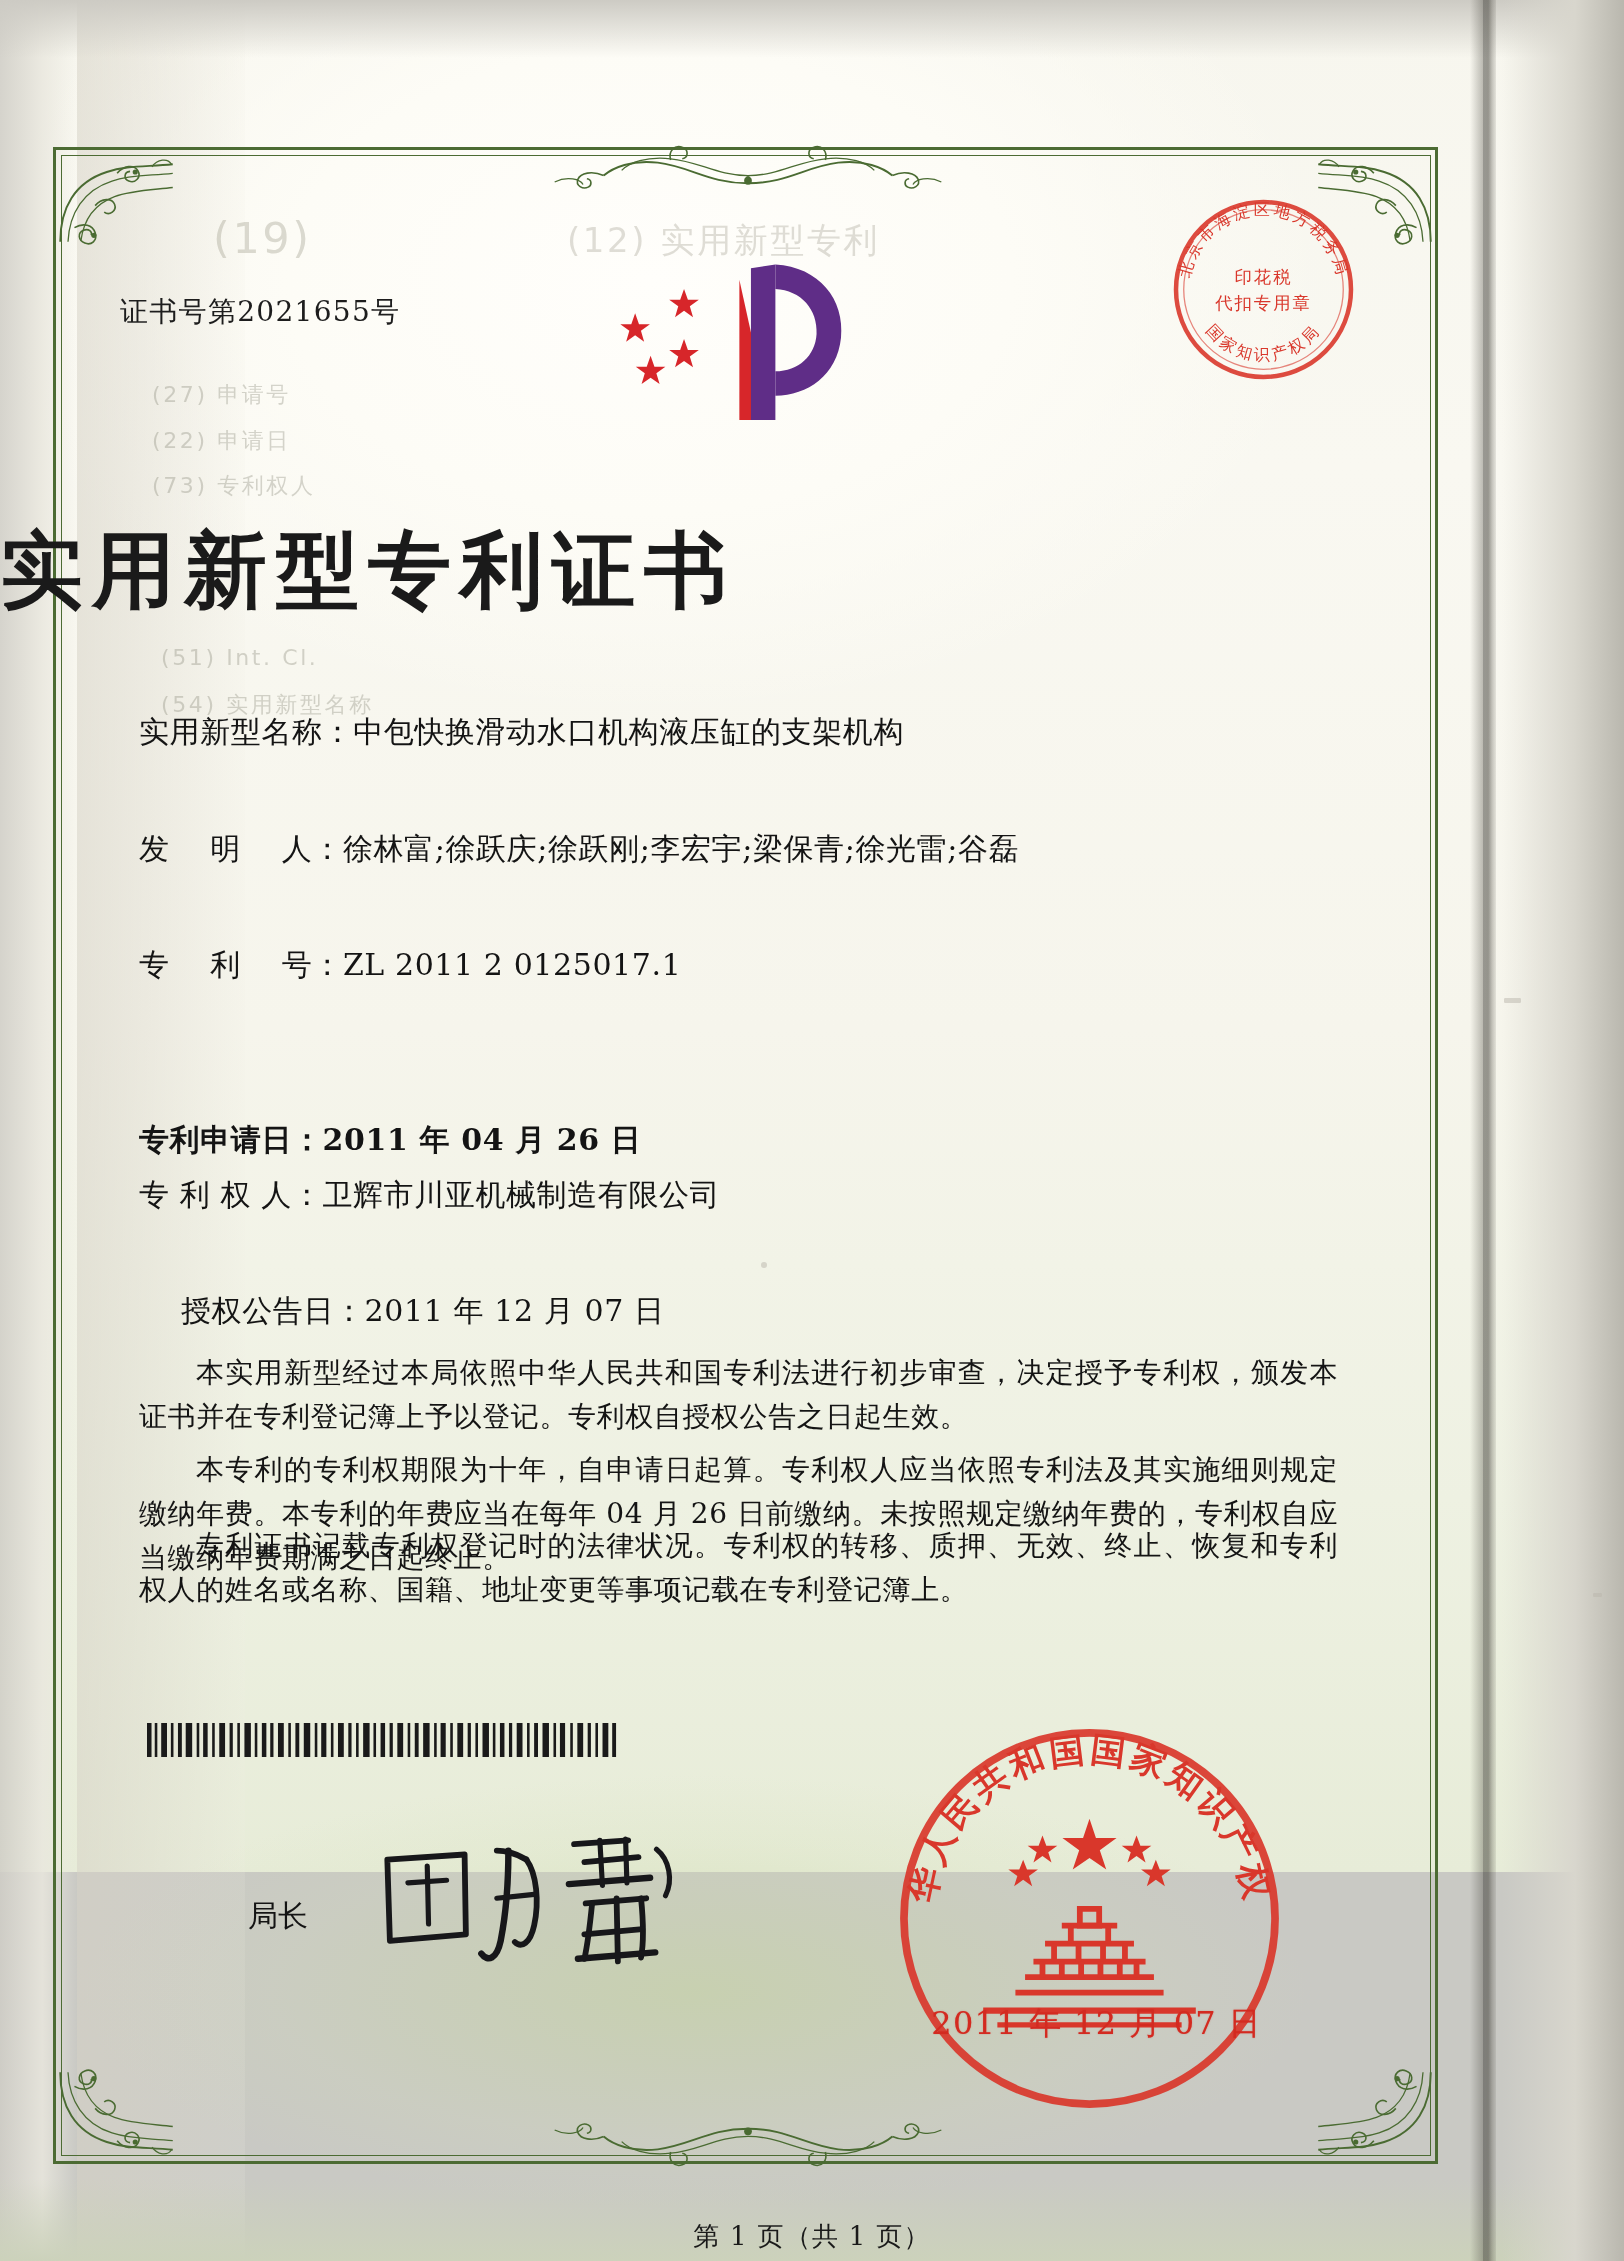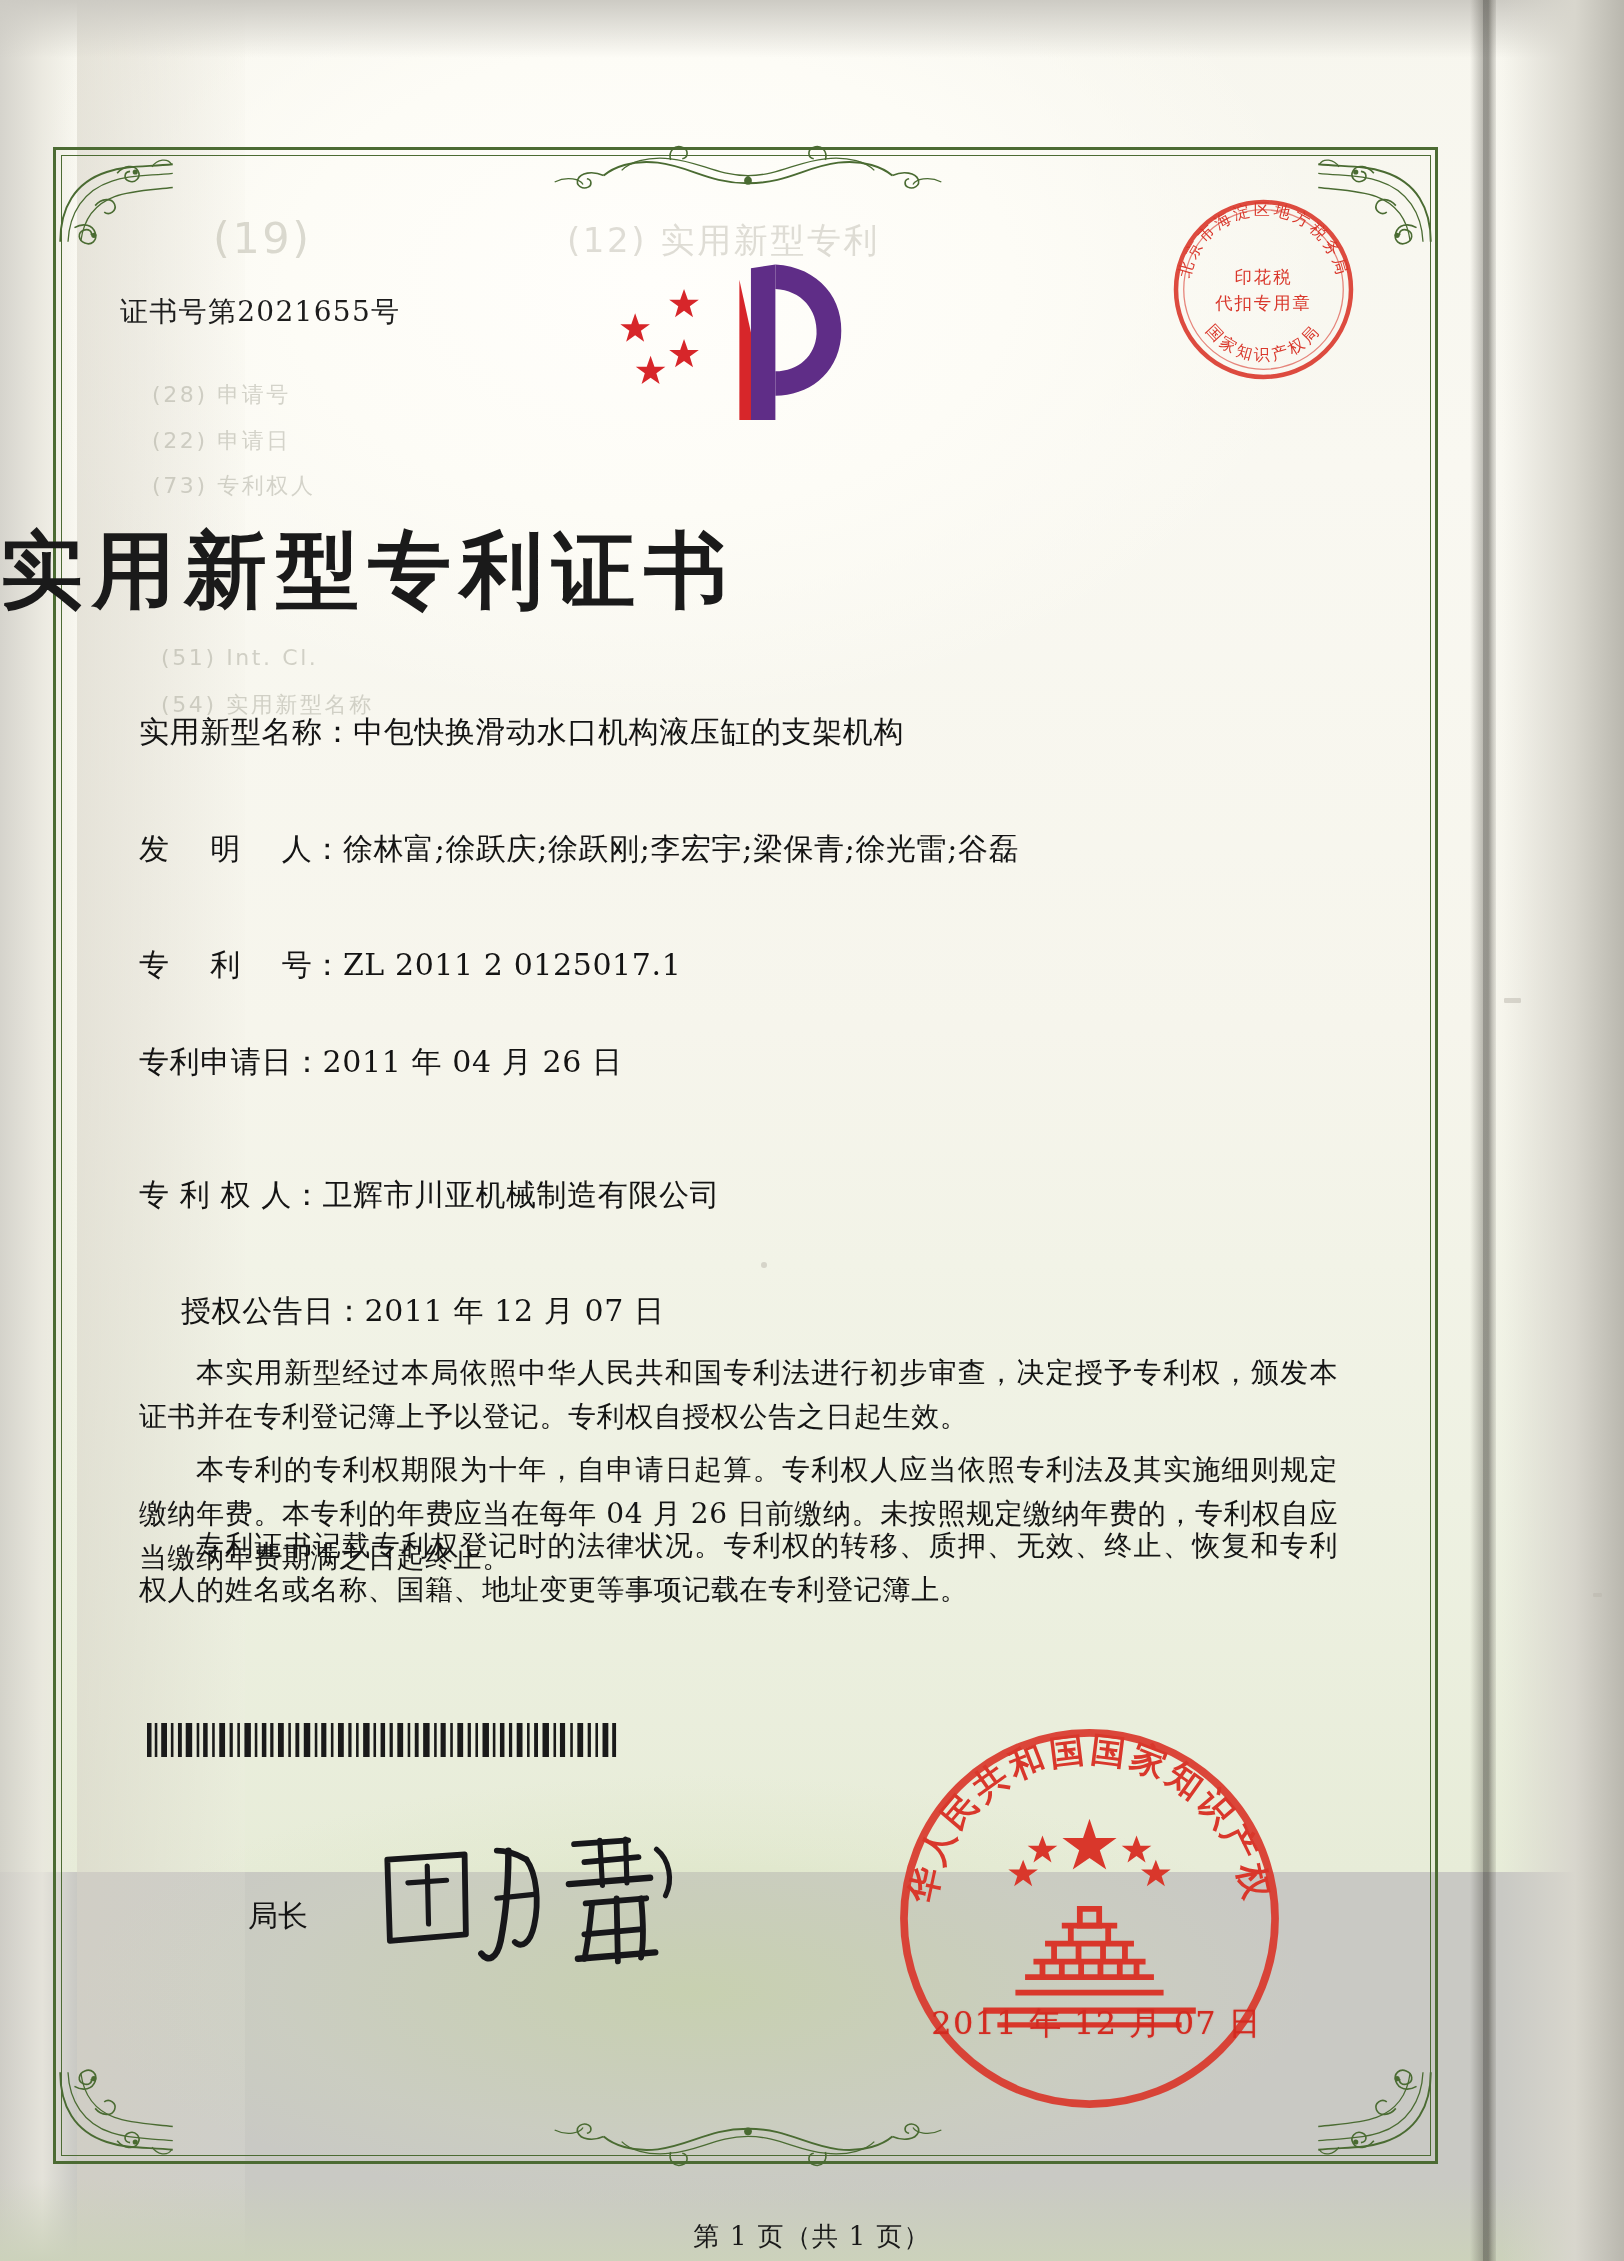--- a/index.html
+++ b/index.html
@@ -82,21 +82,21 @@
   }
 
   .fieldRow{
     position:absolute;left:139px;
     font-size:30px;color:#141414;letter-spacing:0.6px;white-space:nowrap;
     font-family:"DejaVu Serif",serif;
   }
   #f1{top:712px;text-align:center;}
   #f2{top:829px;}
   #f3{top:945px;}
-  #f4{top:1042px;}
+  #f4{top:1120px;font-weight:bold;}
   #f5{top:1175px;}
   #f6{top:1291px;margin-left:42px;}
 
   .para{
     position:absolute;left:139px;width:1199px;
     font-size:28px;line-height:1.58;color:#141414;text-align:justify;
     text-indent:57px;letter-spacing:0.6px;
     font-family:"DejaVu Serif",serif;
   }
   #p1{top:1351px;}
@@ -138,21 +138,21 @@
   <div class="band" id="b2"></div>
   <div class="band" id="greenwash"></div>
   <div class="band" id="b5"></div>
   <div class="band" id="b6"></div>
   <div class="band" id="shadowR"></div>
   <div class="band" id="b3"></div>
   <div class="band" id="b4"></div>
 
   <div class="ghost" id="g1">(19)</div>
   <div class="ghost" id="g2">(12) 实用新型专利</div>
-  <div class="ghost" id="g3">(28) 申请号</div>
+  <div class="ghost" id="g3">(27) 申请号</div>
   <div class="ghost" id="g4">(22) 申请日</div>
   <div class="ghost" id="g5">(73) 专利权人</div>
   <div class="ghost" id="g6">(51) Int. Cl.</div>
   <div class="ghost" id="g7">(54) 实用新型名称</div>
 
   <div id="border"></div>
   <div id="border2"></div>
 
   <div class="corner" id="cTL">
     <svg viewBox="0 0 190 150" fill="none" stroke="currentColor" stroke-width="3">

